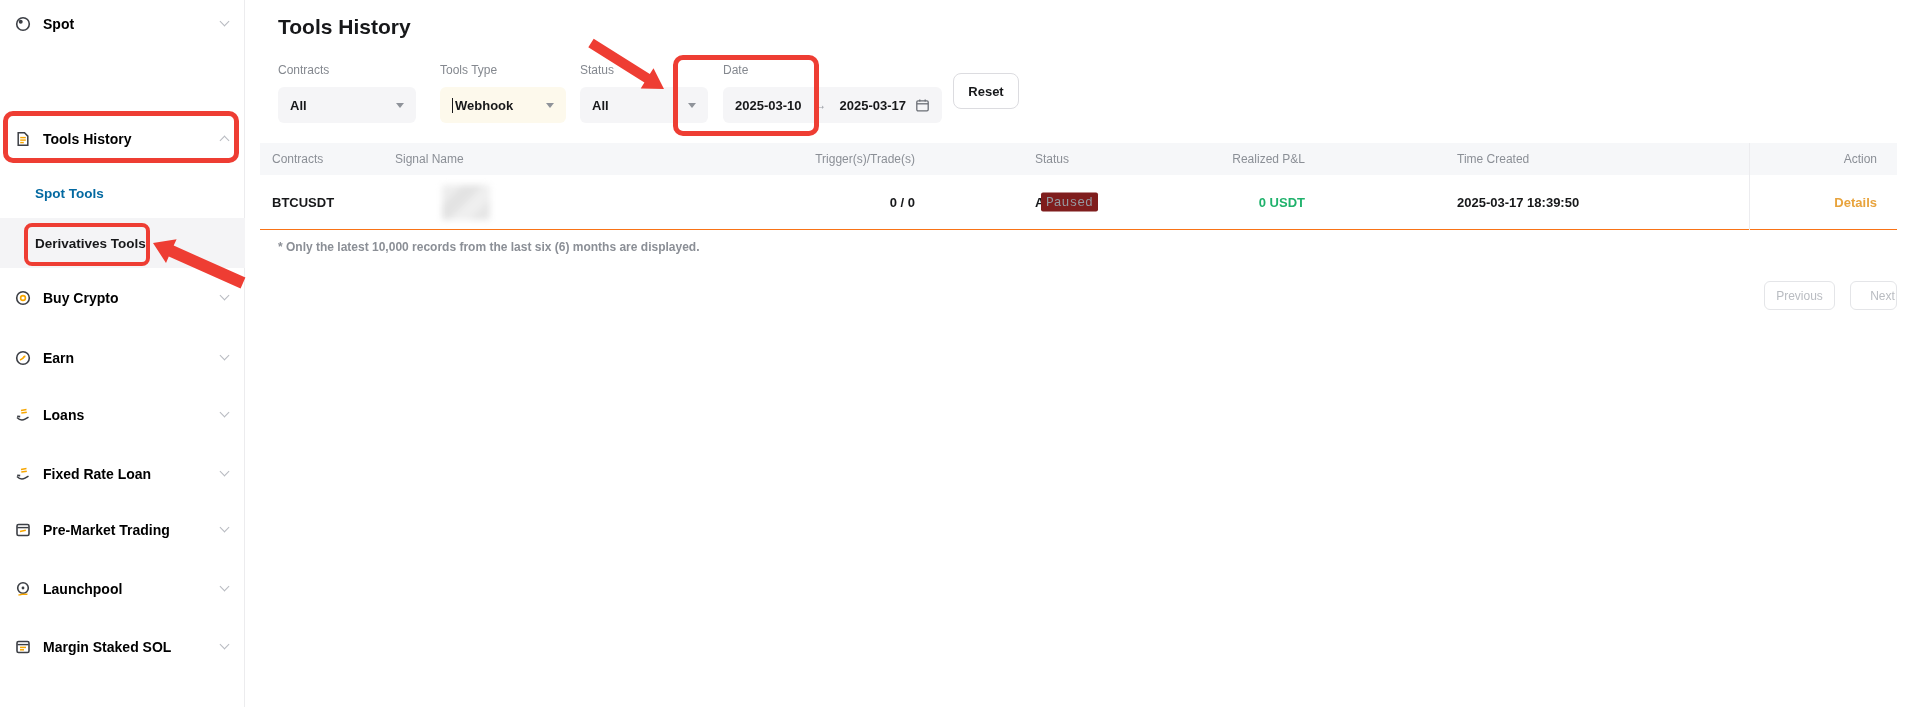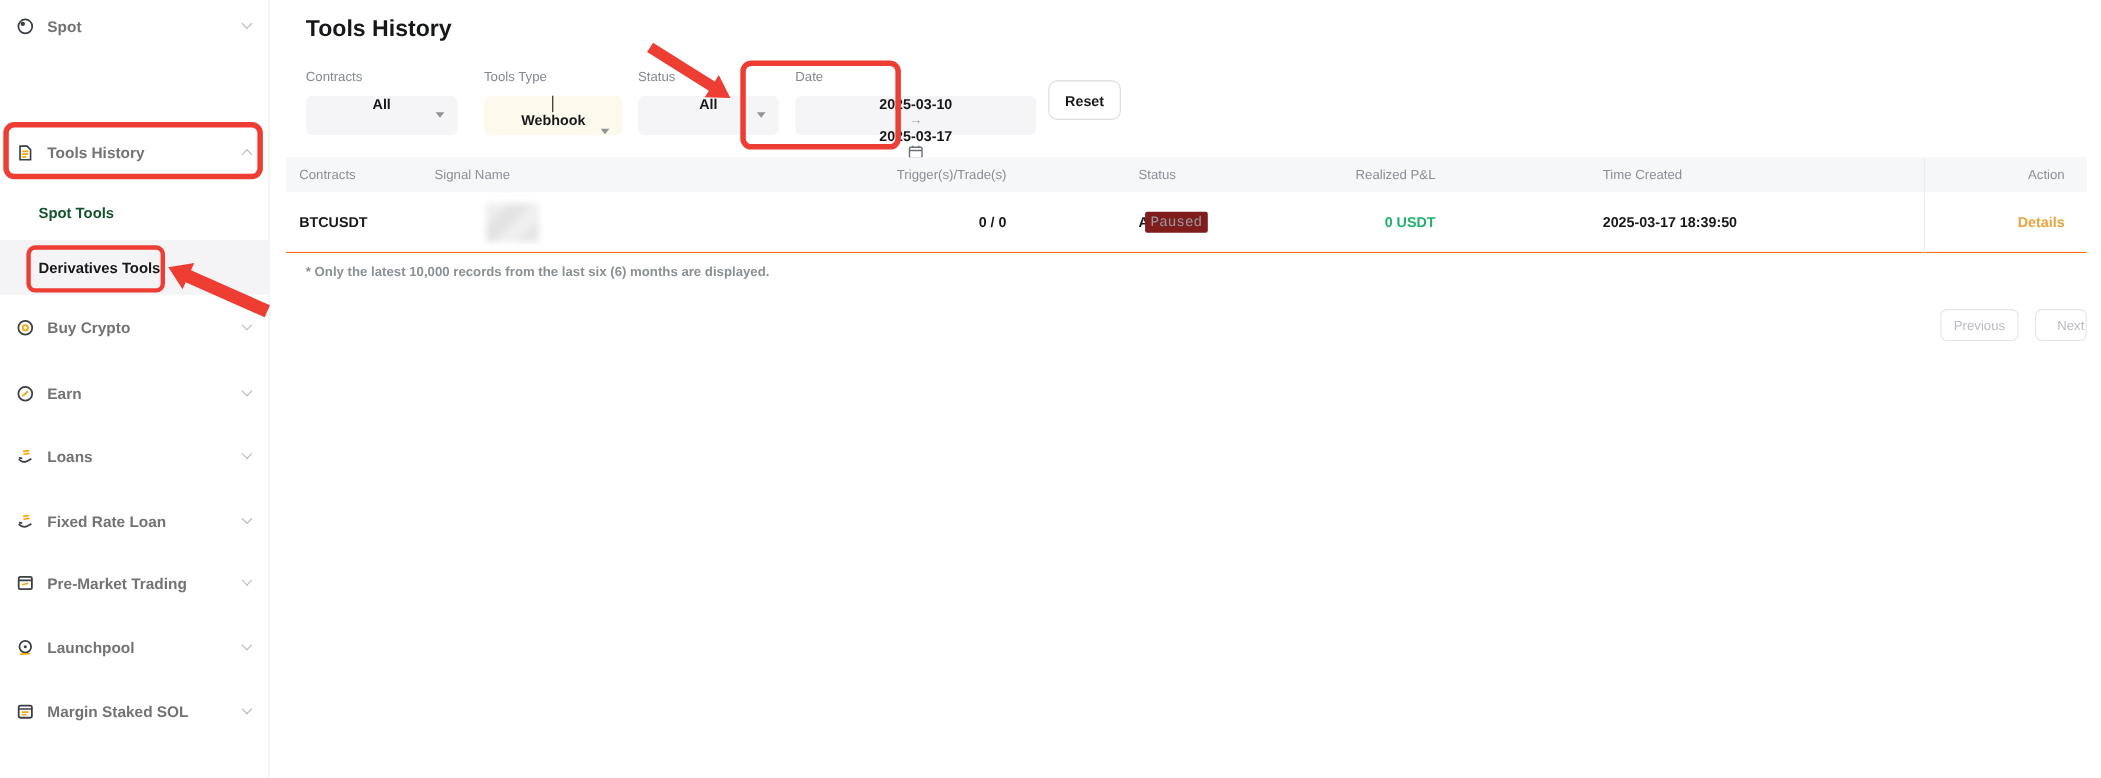--- a/index.html
+++ b/index.html
@@ -5,38 +5,38 @@
   * { margin:0; padding:0; box-sizing:border-box; }
   html,body { width:1910px; height:707px; background:#fff; overflow:hidden;
     font-family:"Liberation Sans","DejaVu Sans",sans-serif; color:#17181a; }
 
   
   .sidebar { position:absolute; left:0; top:0; width:245px; height:707px;
     background:#fff; border-right:1px solid #ececee; z-index:5; }
   .nav-item { position:absolute; left:0; width:245px; height:24px;
     display:flex; align-items:center; cursor:pointer; }
   .nav-item .ico { width:18px; height:18px; margin-left:14px; display:flex; align-items:center; justify-content:center; }
-  .nav-item .lbl { margin-left:11px; font-size:14px; font-weight:700; color:#737373; }
+  .nav-item .lbl { margin-left:11px; font-size:14px; font-weight:700; color:#000000; }
   .chev { position:absolute; right:17px; width:7px; height:7px;
     border-right:1.6px solid #b7bac0; border-bottom:1.6px solid #b7bac0; }
   .chev.down { transform:rotate(45deg); top:6px; }
   .chev.up   { transform:rotate(-135deg); top:10px; }
   .sub-item { position:absolute; left:0; width:245px; height:24px; display:flex; align-items:center; cursor:pointer; }
-  .sub-item .lbl { margin-left:35px; font-size:13.5px; font-weight:600; color:#14532d; }
+  .sub-item .lbl { margin-left:35px; font-size:13.5px; font-weight:600; color:#0369a1; }
   .sub-sel { position:absolute; left:0; top:218px; width:245px; height:50px; background:#f4f4f6; }
   .sub-item.selected .lbl { color:#17181a; }
 
   
   .main { position:absolute; left:245px; top:0; right:0; bottom:0; background:#fff; }
   .page-title { position:absolute; left:33px; top:15px; font-size:21px; font-weight:700; }
 
   .fgroup { position:absolute; top:63px; }
   .flabel { font-size:12px; color:#84888f; display:block; }
   .fbox { margin-top:10px; height:36px; background:#f5f5f7; border-radius:6px;
-    display:flex; align-items:center; padding:0 12px; font-size:13px; font-weight:600; cursor:pointer;flex-direction:column; }
+    display:flex; align-items:center; padding:0 12px; font-size:13px; font-weight:600; cursor:pointer; }
   .fbox .selarrow { margin-left:auto; width:0; height:0; border-left:4.5px solid transparent;
     border-right:4.5px solid transparent; border-top:5.5px solid #8f939a; }
   .g-contracts { left:33px; }  .g-contracts .fbox { width:138px; }
   .g-toolstype { left:195px; } .g-toolstype .fbox { width:126px; background:#fdf9ec; }
   .caret { width:1px; height:15px; background:#17181a; margin-right:2px; }
   .g-status { left:335px; }    .g-status .fbox { width:128px; }
   .g-date { left:478px; }      .g-date .fbox { width:219px; justify-content:space-between; }
   .g-date .arrow { color:#9a9ea5; font-size:12px; margin:0 4px; }
   .reset-btn { position:absolute; left:708px; top:73px; width:66px; height:36px; background:#fff;
     border:1px solid #dcdce0; border-radius:8px; font-size:13px; font-weight:700;

